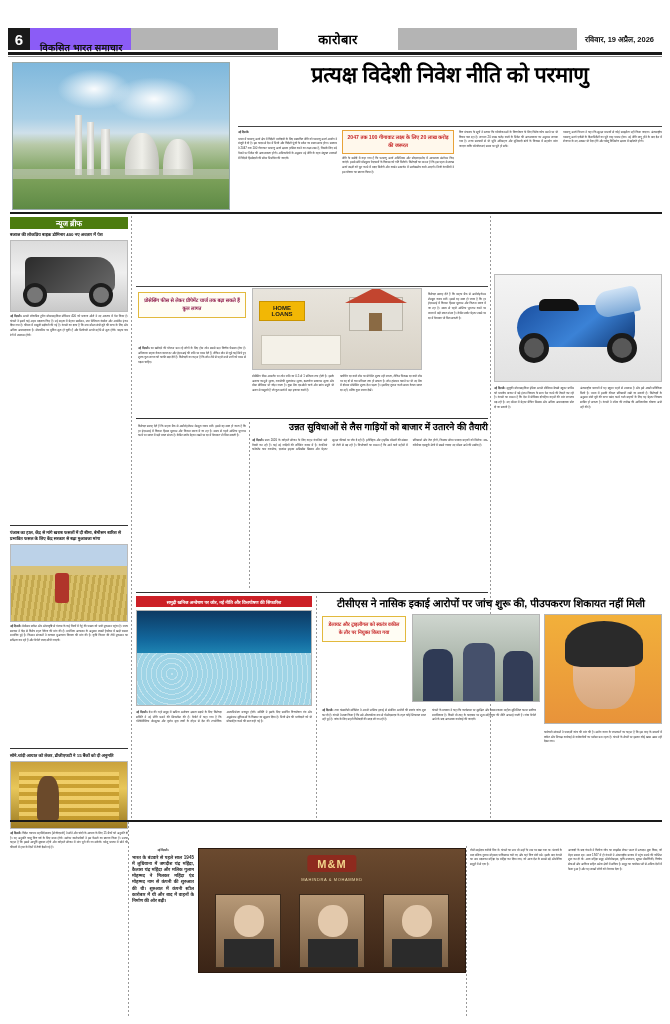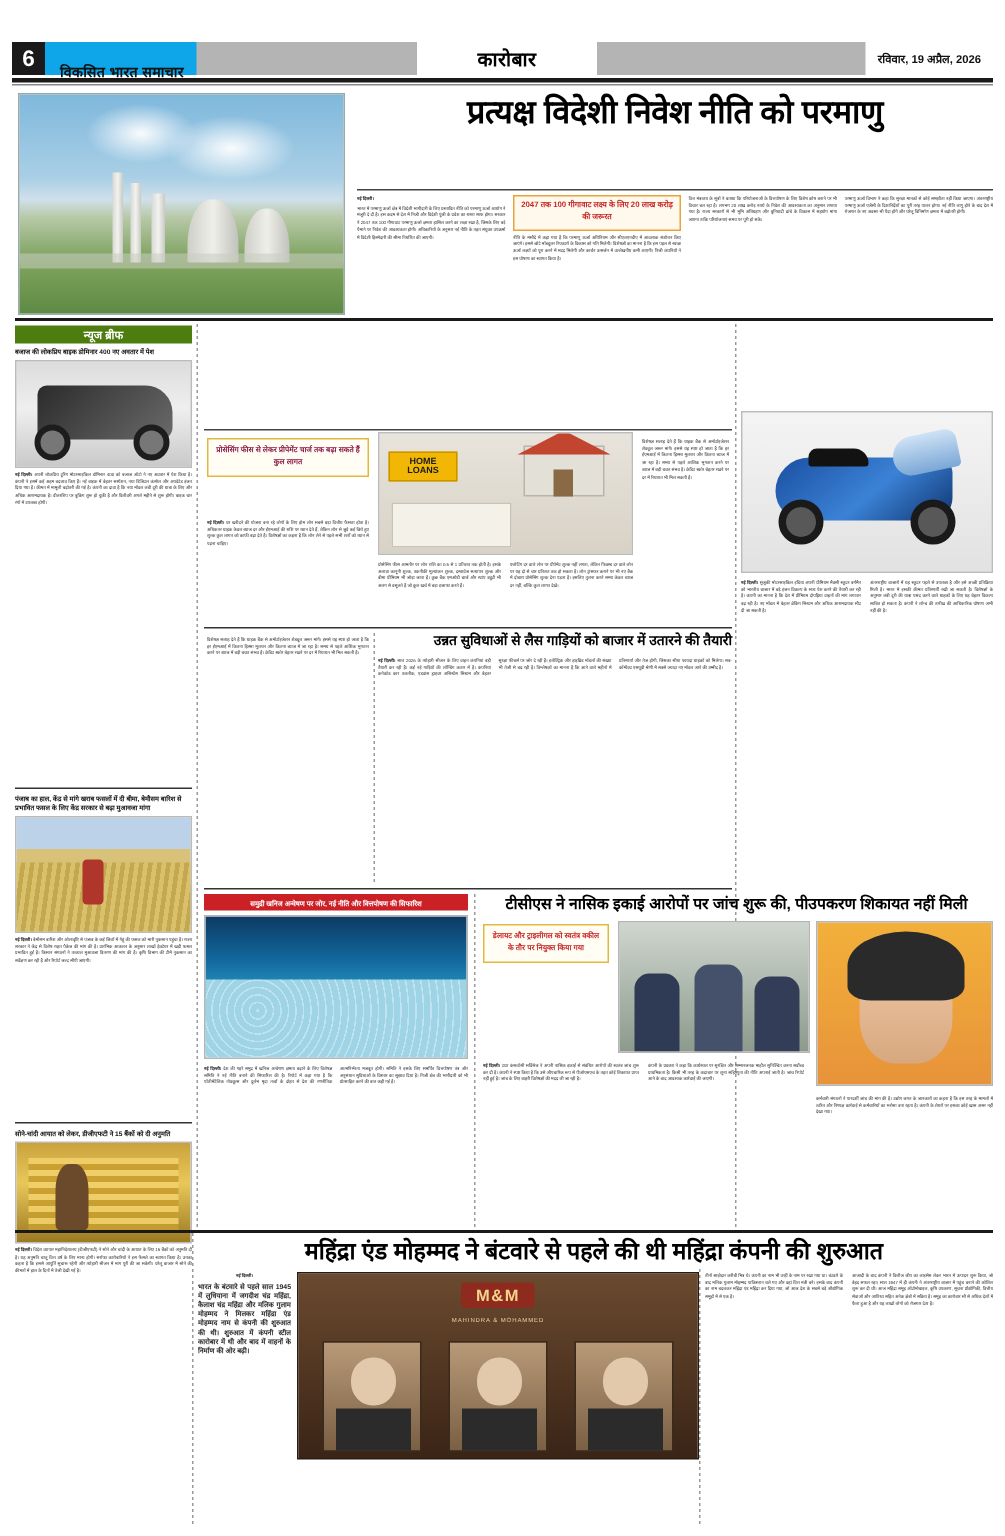--- a/index.html
+++ b/index.html
@@ -15,21 +15,21 @@
   .masthead {
     position: absolute; left: 8px; top: 28px; width: 654px; height: 22px;
     background: #b4b4b4; display: flex; align-items: center;
   }
   .page-num {
     width: 22px; height: 22px; background:#1a1a1a; color:#fff;
     font-weight: bold; font-size: 15px; display:flex; align-items:center; justify-content:center;
     flex: 0 0 auto;
   }
   .brand {
-    background:#0ea5e9; height: 22px; padding: 16px 8px 0 10px;
+    background:#8b5cf6; height: 22px; padding: 16px 8px 0 10px;
     display:flex; align-items:center; font-size: 9.5px; font-weight: bold; color:#111;
     letter-spacing: .2px;
   }
   .section-title {
     position:absolute; left: 270px; top:0; width: 120px; height:22px; background:#fff;
     display:flex; align-items:center; justify-content:center;
     font-size: 13px; font-weight: bold; color:#000; letter-spacing:.3px;
   }
   .date-box {
     position:absolute; right:0; top:0; height:22px; background:#fff; padding: 0 8px;
@@ -327,21 +327,20 @@
   <div class="body-col" style="position:absolute;left:322px;top:708px;width:104px;height:108px;">
     <span class="dateline">नई दिल्ली।</span>
     <span>टाटा कंसल्टेंसी सर्विसेज ने अपनी नासिक इकाई से संबंधित आरोपों की स्वतंत्र जांच शुरू कर दी है। कंपनी ने स्पष्ट किया है कि उसे औपचारिक रूप से पीओएसएच के तहत कोई शिकायत प्राप्त नहीं हुई है। जांच के लिए बाहरी विशेषज्ञों की मदद ली जा रही है।</span>
   </div>
   <div class="body-col" style="position:absolute;left:432px;top:708px;width:104px;height:108px;">कंपनी के प्रवक्ता ने कहा कि कार्यस्थल पर सुरक्षित और सम्मानजनक माहौल सुनिश्चित करना सर्वोच्च प्राथमिकता है। किसी भी तरह के कदाचार पर शून्य सहिष्णुता की नीति अपनाई जाती है। जांच रिपोर्ट आने के बाद आवश्यक कार्रवाई की जाएगी।</div>
   <div class="body-col" style="position:absolute;left:544px;top:730px;width:118px;height:86px;">कर्मचारी संगठनों ने पारदर्शी जांच की मांग की है। उद्योग जगत के जानकारों का कहना है कि इस तरह के मामलों में त्वरित और निष्पक्ष कार्रवाई से कर्मचारियों का भरोसा बना रहता है। कंपनी के शेयरों पर इसका कोई खास असर नहीं देखा गया।</div>
 
   <div class="hline-thick" style="left:10px; top:820px; width:652px;"></div>
   <div class="vline" style="left:128px; top:822px; height:196px;"></div>
 
-  <div class="bottom-headline">महिंद्रा एंड मोहम्मद ने बंटवारे से पहले की थी महिंद्रा कंपनी की शुरुआत</div>
 
   <div class="mm-photo">
     <div class="mm-badge">M&amp;M</div>
     <div class="mm-sub">MAHINDRA &amp; MOHAMMED</div>
     <div class="portrait" style="left:16px;">
       <div style="position:absolute;left:18px;top:10px;width:30px;height:32px;background:#e3c9ac;border-radius:48%;"></div>
       <div style="position:absolute;left:8px;bottom:0;width:50px;height:28px;background:#2b2b2b;"></div>
     </div>
     <div class="portrait" style="left:100px;">
       <div style="position:absolute;left:18px;top:10px;width:30px;height:32px;background:#e3c9ac;border-radius:48%;"></div>

